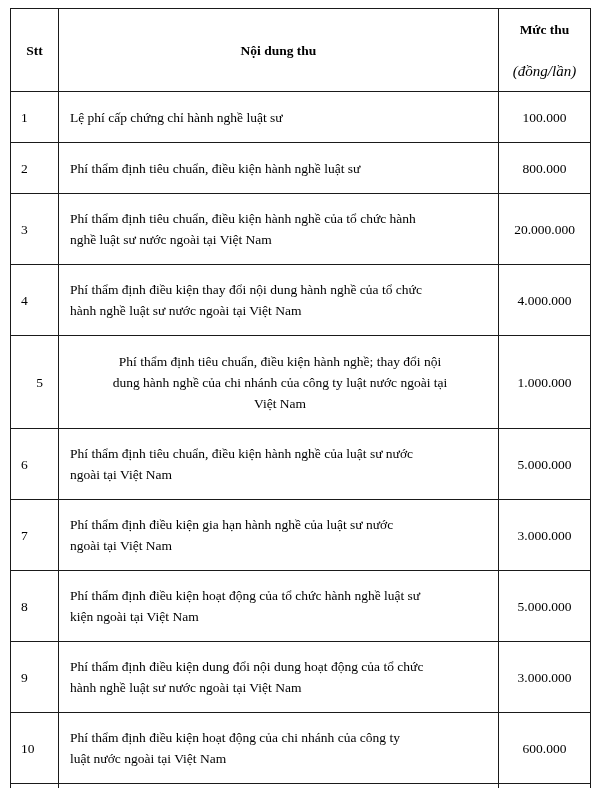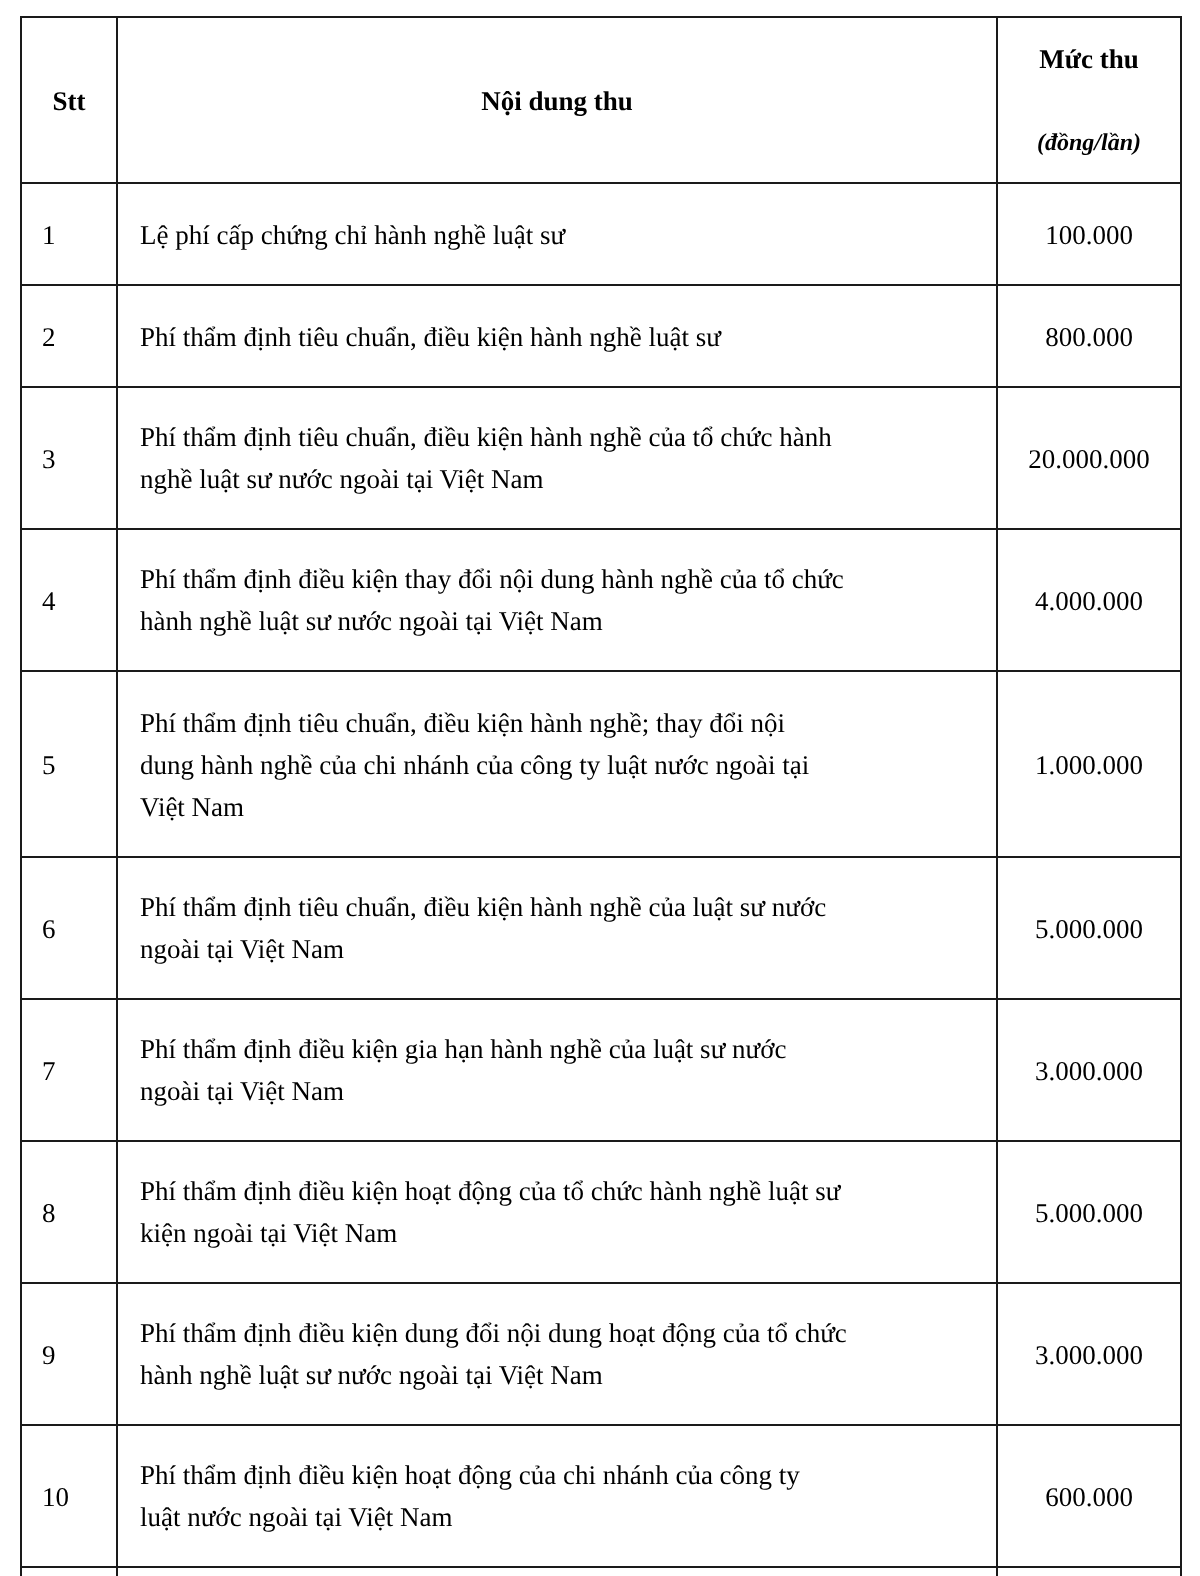--- a/index.html
+++ b/index.html
@@ -49,22 +49,22 @@
   .amt-head-main {
     display: block;
     font-weight: bold;
     font-size: 13.5px;
     line-height: 19px;
     margin-bottom: 24px;
   }
   .amt-head-sub {
     display: block;
     font-style: italic;
-    font-weight: bold;
-    font-size: 12px;
+    font-weight: normal;
+    font-size: 15px;
     line-height: 17px;
     margin-top: 16px;
   }
 
   
   td.cell-stt {
     text-align: left;
     padding: 4px 0 4px 10px;
     font-size: 13.5px;
   }
@@ -76,21 +76,21 @@
   }
   td.cell-amt {
     text-align: center;
     padding: 4px 3px;
     font-size: 13.5px;
     white-space: nowrap;
     font-family: Liberation Serif, serif;
   }
   tbody tr.r-short td { height: 36px; }
   tbody tr.r-two   td { height: 56px; }
-  tbody tr.r-three td { height: 78px; }
+  tbody tr.r-three td { height: 78px; text-align: center; }
   .line { display: block; }
 </style>
 </head>
 <body>
 
 <div class="page">
   <table class="fee-table">
     <colgroup>
       <col class="c-stt">
       <col class="c-desc">

